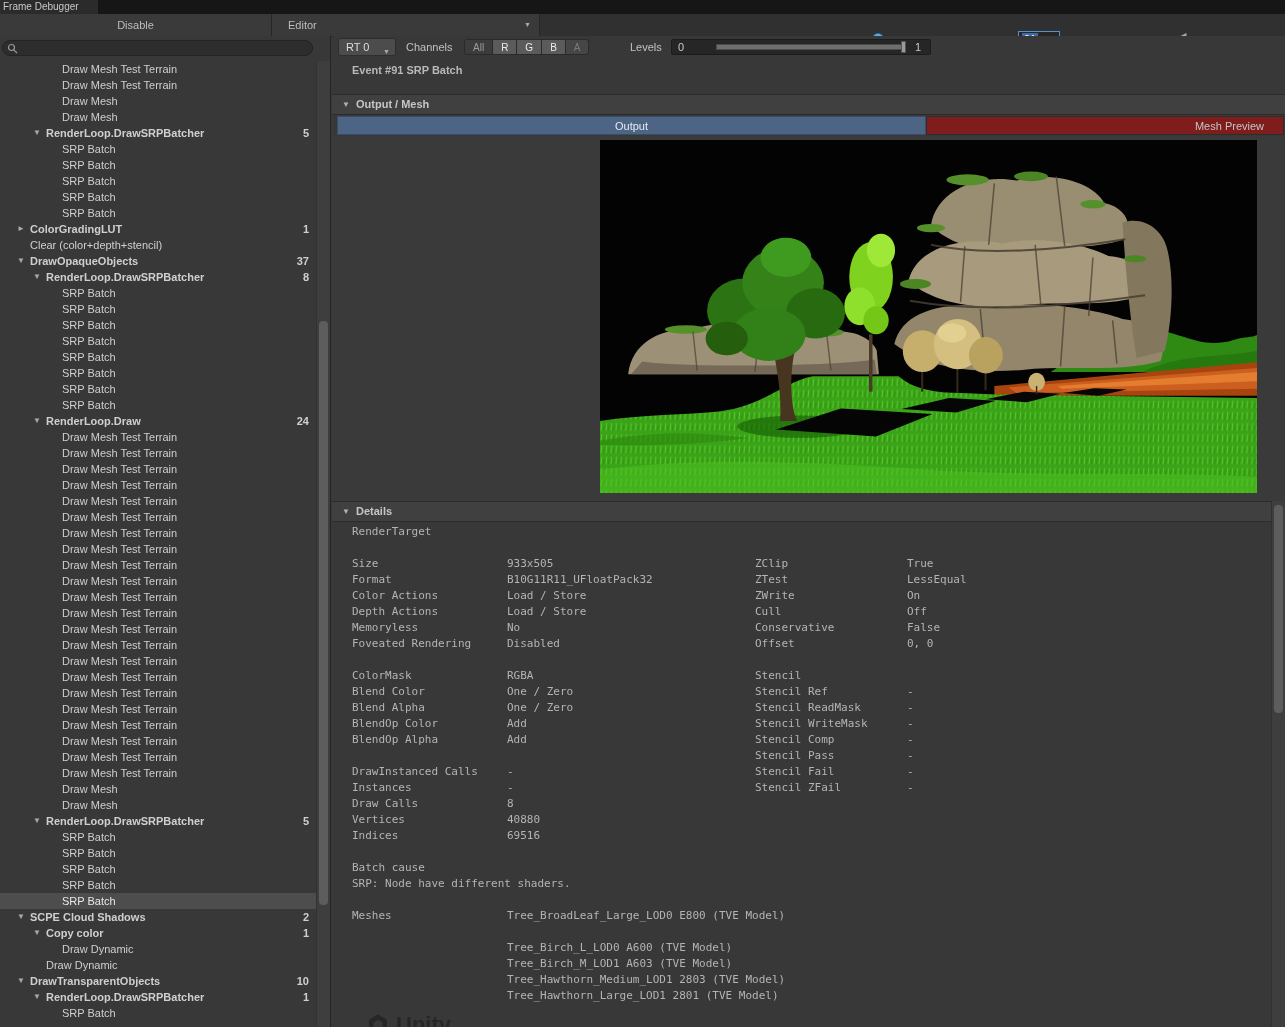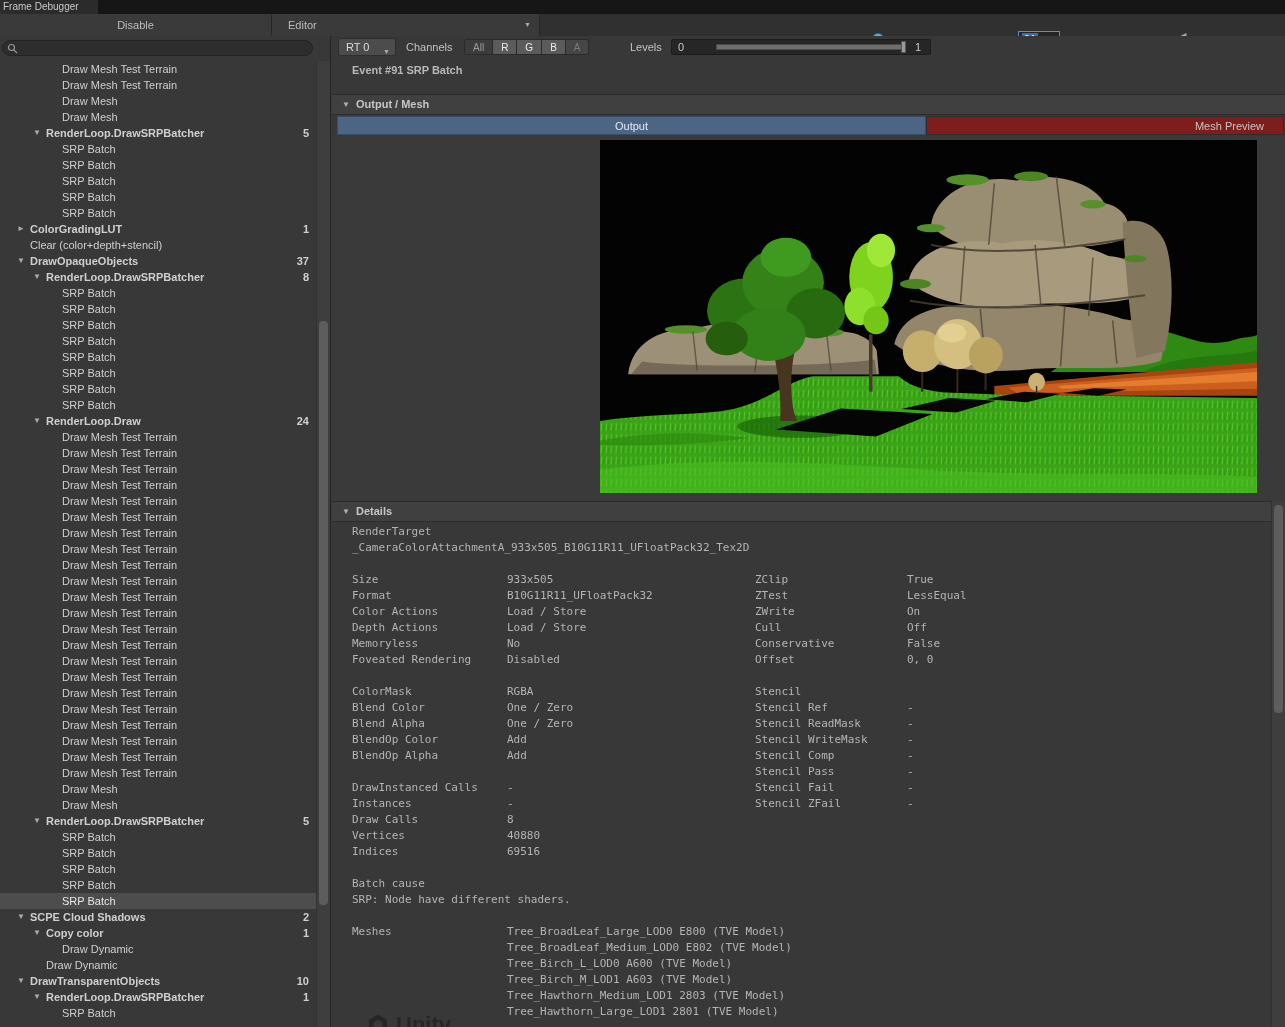--- a/index.html
+++ b/index.html
@@ -452,21 +452,20 @@
     </div>
   </div>
 
   <div class="sechdr" id="sec-details">
     <span class="tri">▼</span>
     <span class="sectitle">Details</span>
   </div>
 
   <div class="details">
       <div class="drow"><span class="dfull">RenderTarget</span></div>
-      <div class="drow"><span class="dfull">_CameraColorAttachmentA_933x505_B10G11R11_UFloatPack32_Tex2D</span></div>
       <div class="drow"></div>
       <div class="drow"><span class="dl">Size</span><span class="dv">933x505</span><span class="drl">ZClip</span><span class="drv">True</span></div>
       <div class="drow"><span class="dl">Format</span><span class="dv">B10G11R11_UFloatPack32</span><span class="drl">ZTest</span><span class="drv">LessEqual</span></div>
       <div class="drow"><span class="dl">Color Actions</span><span class="dv">Load / Store</span><span class="drl">ZWrite</span><span class="drv">On</span></div>
       <div class="drow"><span class="dl">Depth Actions</span><span class="dv">Load / Store</span><span class="drl">Cull</span><span class="drv">Off</span></div>
       <div class="drow"><span class="dl">Memoryless</span><span class="dv">No</span><span class="drl">Conservative</span><span class="drv">False</span></div>
       <div class="drow"><span class="dl">Foveated Rendering</span><span class="dv">Disabled</span><span class="drl">Offset</span><span class="drv">0, 0</span></div>
       <div class="drow"></div>
       <div class="drow"><span class="dl">ColorMask</span><span class="dv">RGBA</span><span class="drl">Stencil</span><span class="drv"></span></div>
       <div class="drow"><span class="dl">Blend Color</span><span class="dv">One / Zero</span><span class="drl">Stencil Ref</span><span class="drv">-</span></div>
@@ -477,21 +476,21 @@
       <div class="drow"><span class="dl">DrawInstanced Calls</span><span class="dv">-</span><span class="drl">Stencil Fail</span><span class="drv">-</span></div>
       <div class="drow"><span class="dl">Instances</span><span class="dv">-</span><span class="drl">Stencil ZFail</span><span class="drv">-</span></div>
       <div class="drow"><span class="dl">Draw Calls</span><span class="dv">8</span><span class="drl"></span><span class="drv"></span></div>
       <div class="drow"><span class="dl">Vertices</span><span class="dv">40880</span><span class="drl"></span><span class="drv"></span></div>
       <div class="drow"><span class="dl">Indices</span><span class="dv">69516</span><span class="drl"></span><span class="drv"></span></div>
       <div class="drow"></div>
       <div class="drow"><span class="dfull">Batch cause</span></div>
       <div class="drow"><span class="dfull">SRP: Node have different shaders.</span></div>
       <div class="drow"></div>
       <div class="drow"><span class="dl">Meshes</span><span class="dv wide">Tree_BroadLeaf_Large_LOD0 E800 (TVE Model)</span></div>
-      <div class="drow"><span class="dl"></span><span class="dv wide">Tree_BroadLeaf_Medium_LOD0 E802 (TVE Model)</span></div>
+      <div class="drow"><span class="dl"></span></div>
       <div class="drow"><span class="dl"></span><span class="dv wide">Tree_Birch_L_LOD0 A600 (TVE Model)</span></div>
       <div class="drow"><span class="dl"></span><span class="dv wide">Tree_Birch_M_LOD1 A603 (TVE Model)</span></div>
       <div class="drow"><span class="dl"></span><span class="dv wide">Tree_Hawthorn_Medium_LOD1 2803 (TVE Model)</span></div>
       <div class="drow"><span class="dl"></span><span class="dv wide">Tree_Hawthorn_Large_LOD1 2801 (TVE Model)</span></div>
     </div>
 
   <div class="dscroll">
     <div class="dthumb"></div>
   </div>
 

